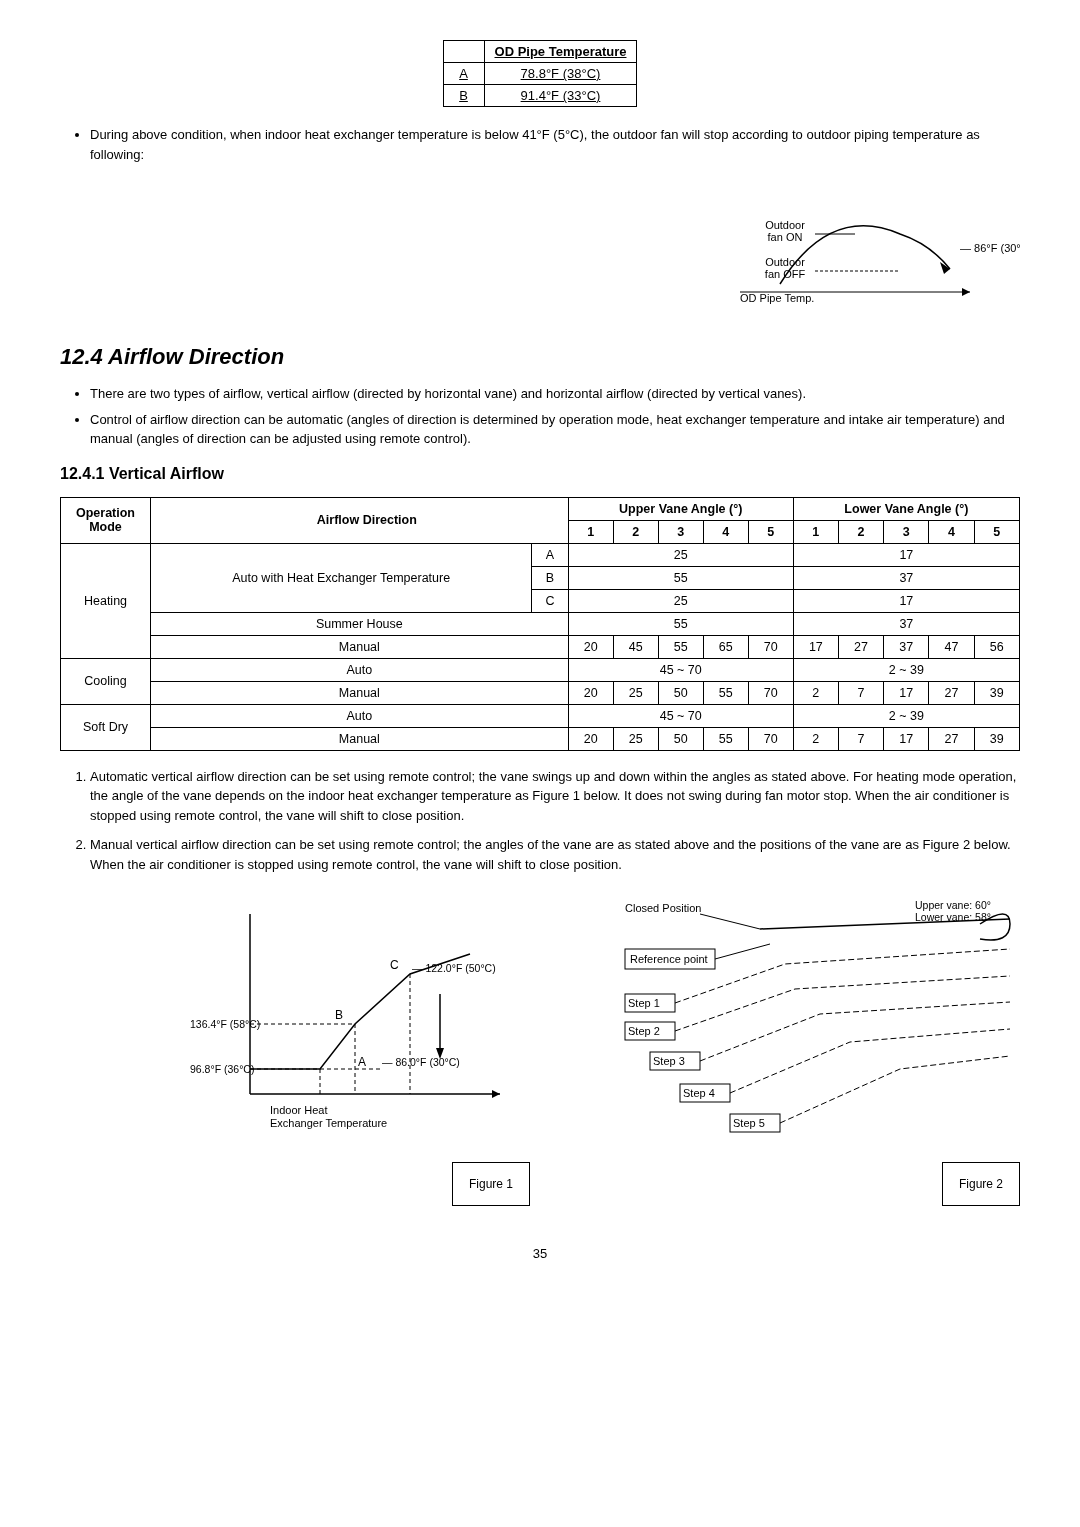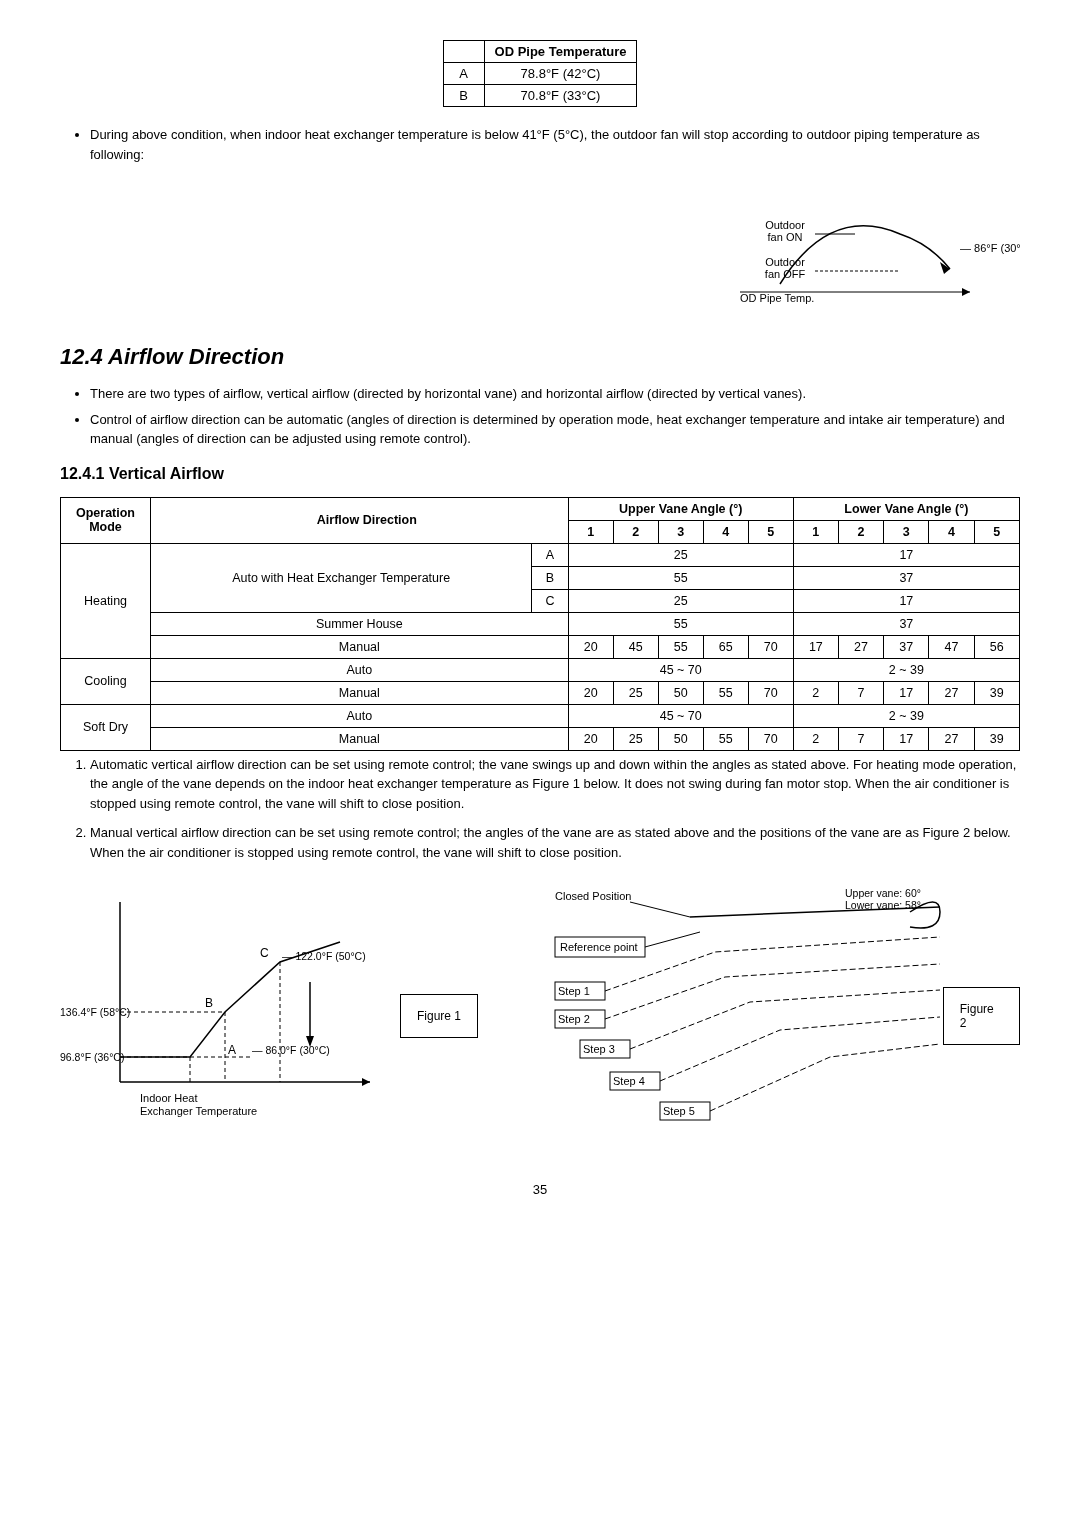--- a/index.html
+++ b/index.html
@@ -13,20 +13,21 @@
       padding: 40px 60px;
     }
     .top-table-wrapper {
       display: flex;
       justify-content: center;
       margin-bottom: 18px;
     }
     .top-table {
       border-collapse: collapse;
       font-size: 13px;
+      text-decoration: underline;
     }
     .top-table td, .top-table th {
       border: 1px solid #000;
       padding: 3px 10px;
       text-align: center;
     }
     .bullet-list {
       list-style: disc;
       margin-left: 30px;
       margin-bottom: 16px;
@@ -48,21 +49,21 @@
     }
     .subsection-title {
       font-size: 16px;
       font-weight: bold;
       margin-bottom: 14px;
     }
     .main-table {
       border-collapse: collapse;
       width: 100%;
       font-size: 12.5px;
-      margin-bottom: 4px;
+      margin-bottom: 16px;
     }
     .main-table td, .main-table th {
       border: 1px solid #000;
       padding: 4px 6px;
       text-align: center;
     }
     .numbered-list {
       list-style: decimal;
       margin-left: 30px;
       margin-bottom: 20px;
@@ -73,21 +74,22 @@
     }
     .figures-row {
       display: flex;
       flex-direction: row;
       gap: 20px;
       margin-top: 20px;
     }
     .figure-box {
       flex: 1;
       display: flex;
-      align-items: center;
+      flex-direction: column;
+      align-items: flex-end;
     }
     .figure-label {
       border: 1px solid #000;
       padding: 14px 16px;
       margin-top: 8px;
       font-size: 12px;
     }
     .page-number {
       text-align: center;
       margin-top: 40px;
@@ -104,25 +106,25 @@
   <table class="top-table">
     <thead>
       <tr>
         <th style="border:1px solid #000;padding:3px 20px;"></th>
         <th>OD Pipe Temperature</th>
       </tr>
     </thead>
     <tbody>
       <tr>
         <td>A</td>
-        <td>78.8°F (42°C)</td>
+        <td>78.8°F (38°C)</td>
       </tr>
       <tr>
         <td>B</td>
-        <td>70.8°F (33°C)</td>
+        <td>91.4°F (33°C)</td>
       </tr>
     </tbody>
   </table>
 </div>
 
 <ul class="bullet-list">
   <li>
     <span>During above condition, when indoor heat exchanger temperature is below 41°F (5°C), the outdoor fan will stop according to outdoor piping temperature as following:</span>
   </li>
 </ul>

